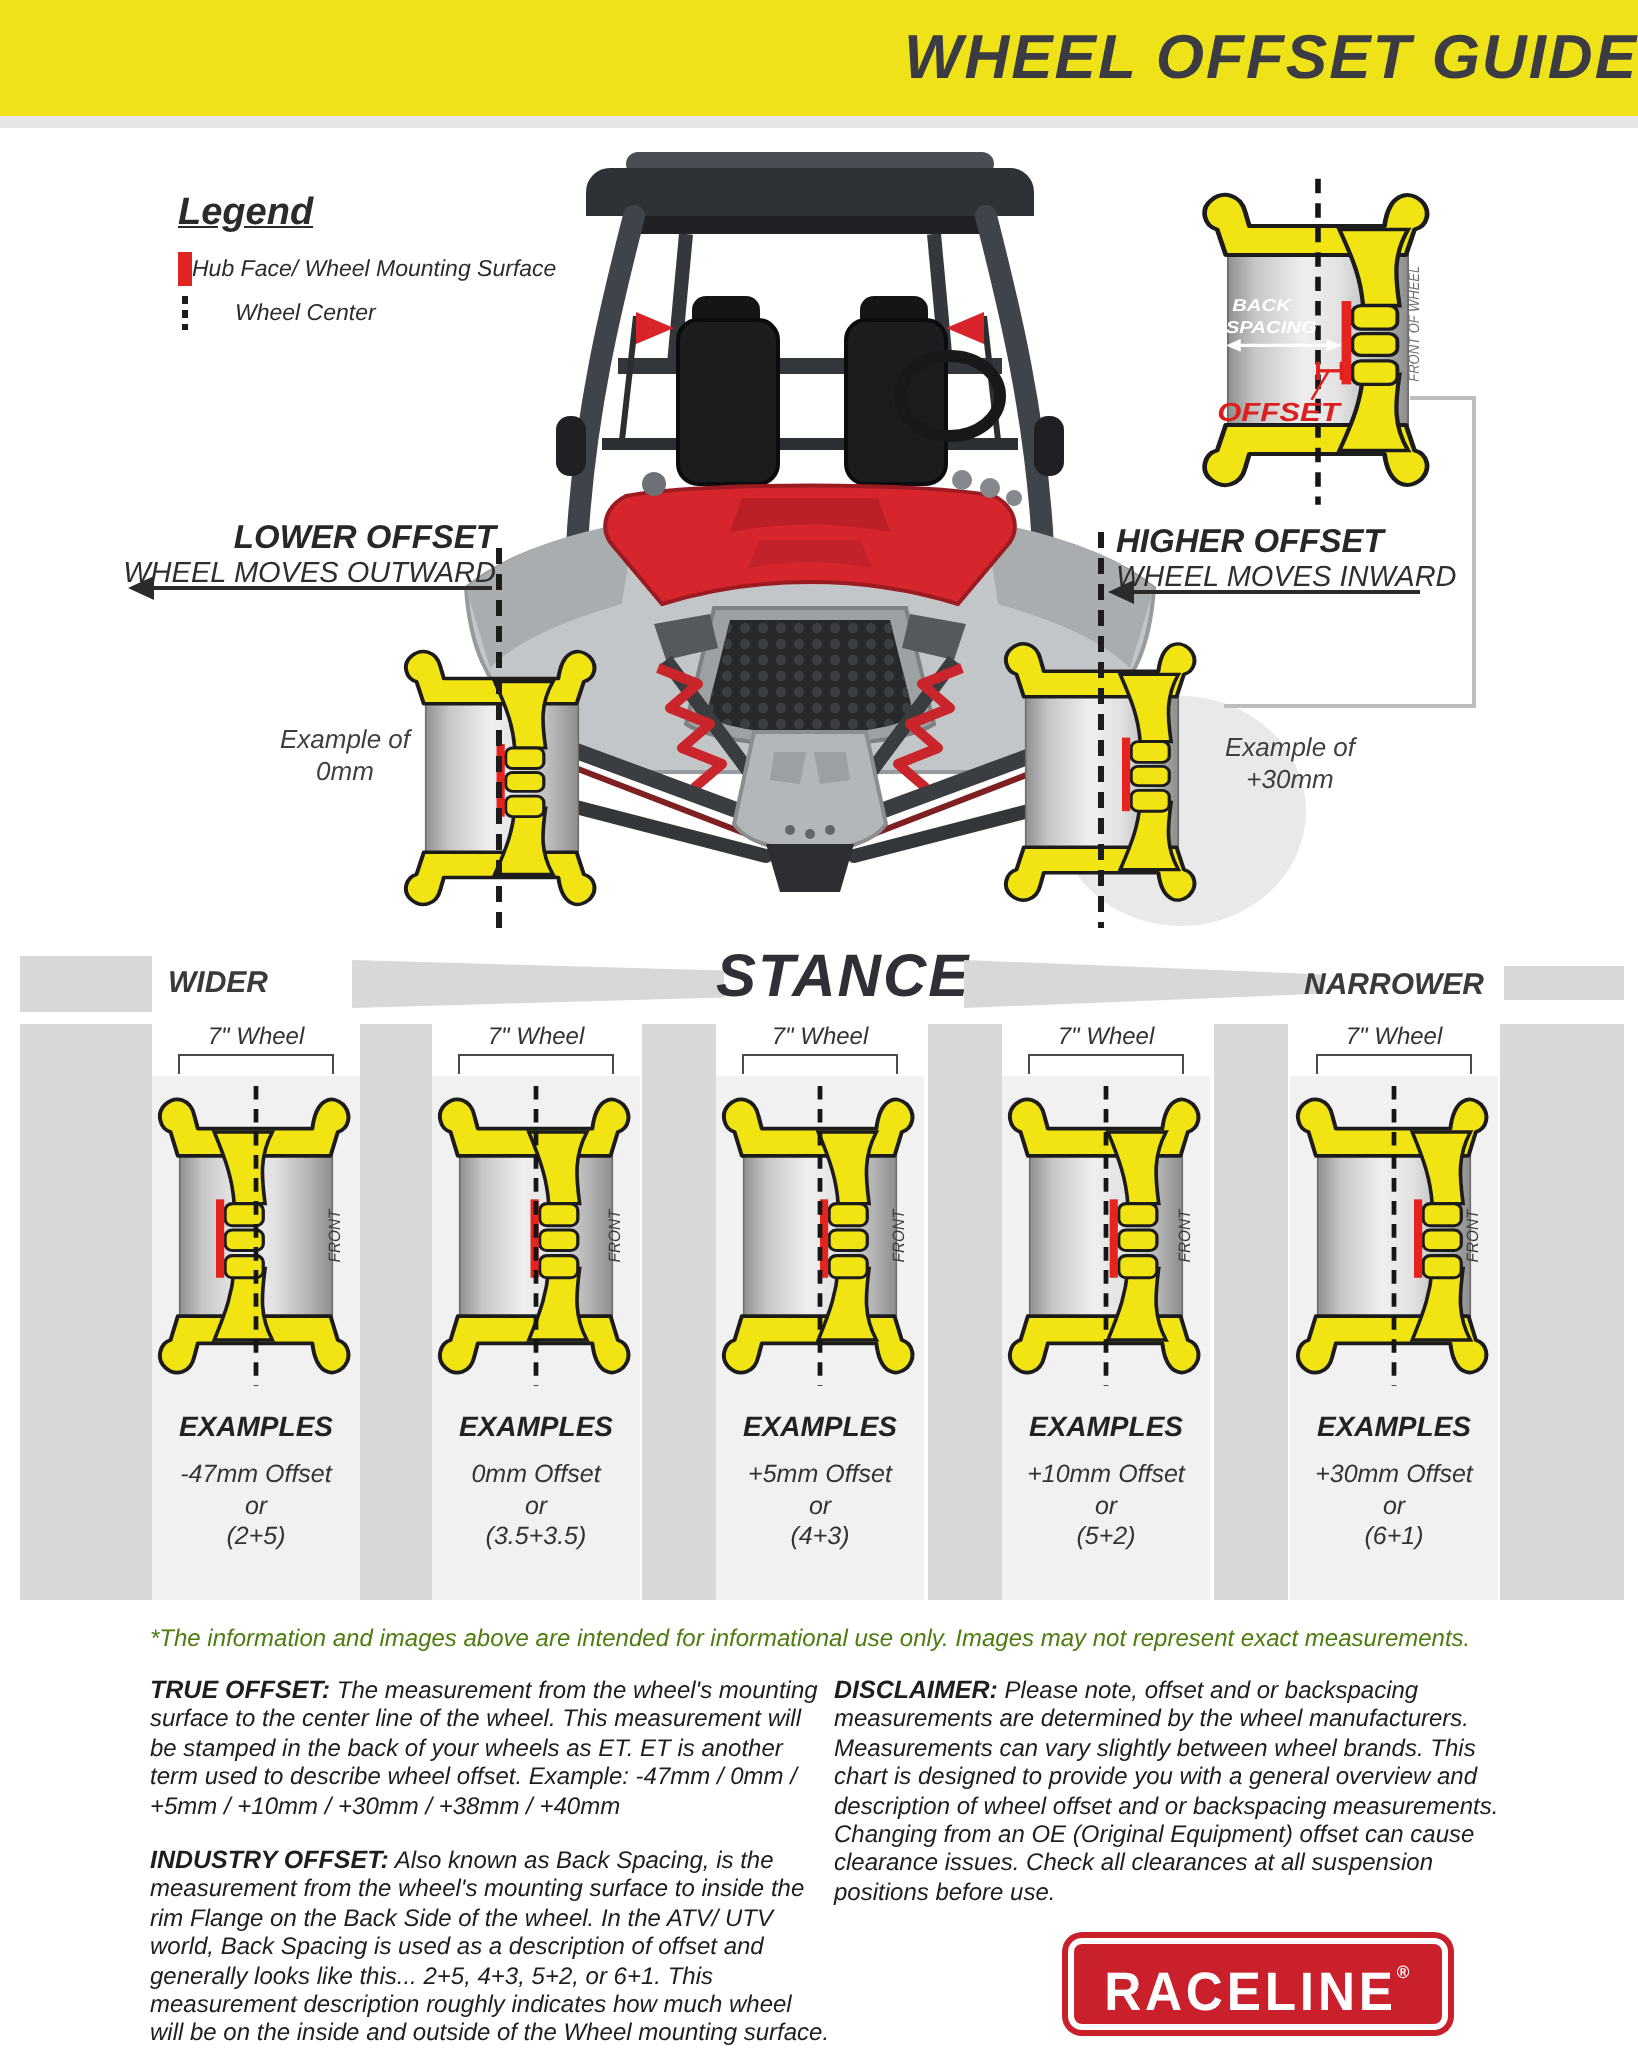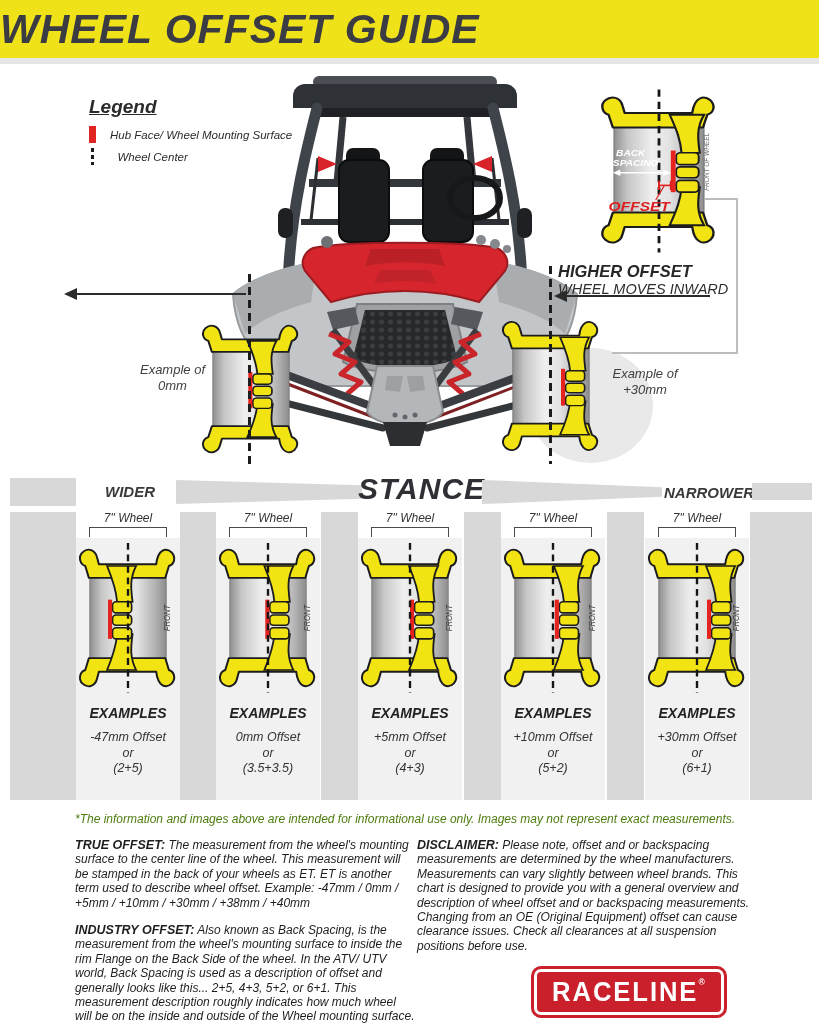--- a/index.html
+++ b/index.html
@@ -1,21 +1,21 @@
 <!DOCTYPE html>
 <html><head>
 <meta charset="utf-8">
 <style>
   html,body{margin:0;padding:0;}
   .page{position:relative;width:819px;height:1024px;background:#ffffff;overflow:hidden;
         font-family:"Liberation Sans",sans-serif;color:#222;}
   .abs{position:absolute;}
   
   .banner{position:absolute;left:0;top:0;width:819px;height:58px;background:#f0e218;}
-  .banner-title{width:100%;text-align:left;font-size:41px;font-weight:bold;font-style:italic;
+  .banner-title{width:100%;text-align:right;font-size:31px;font-weight:bold;font-style:italic;
         letter-spacing:1px;color:#3b3b44;line-height:58px;}
   .banner-strip{position:absolute;left:0;top:58px;width:819px;height:6px;background:#e6e6e6;}
   
   .legend-heading{font-size:19px;font-style:italic;font-weight:600;text-decoration:underline;color:#2b2b2b;}
   .legend-label{font-size:11.5px;font-style:italic;color:#2b2b2b;}
   .swatch-red{width:7px;height:17px;background:#e02421;}
   .vdash{position:absolute;width:3px;background:repeating-linear-gradient(to bottom,#1c1c1c 0 8px,transparent 8px 13px);}
   .vdash-sm{width:2.5px;height:17px;background:repeating-linear-gradient(to bottom,#1c1c1c 0 4px,transparent 4px 7px);}
   
   .arrowL{position:absolute;height:0;border-top:2.5px solid #2b2b2b;}
@@ -24,39 +24,39 @@
   .co-title{font-size:16.5px;font-weight:bold;font-style:italic;color:#272727;line-height:19px;}
   .co-sub{font-size:14.5px;font-style:italic;color:#2e2e2e;line-height:17px;}
   .ex-label{font-size:13px;font-style:italic;color:#3f3f3f;text-align:center;line-height:16px;}
   .thin{position:absolute;background:#bdbdbd;}
   .softcircle{position:absolute;border-radius:50%;background:#e9e9e9;}
   
   .stripe{position:absolute;top:512px;height:288px;background:#d8d8d8;}
   .hdr-block{position:absolute;background:#d8d8d8;}
   .hdr-wedgeL{position:absolute;background:#d8d8d8;clip-path:polygon(0 0,100% 22%,100% 78%,0 100%);}
   .hdr-wedgeR{position:absolute;background:#d8d8d8;clip-path:polygon(0 0,100% 30%,100% 70%,0 100%);}
-  .hdr-side{font-size:15px;font-weight:bold;font-style:italic;color:#3a3a3a;text-align:center;}
+  .hdr-side{font-size:15px;font-weight:bold;font-style:italic;color:#3a3a3a;}
   .hdr-main{font-size:30px;font-weight:bold;font-style:italic;color:#2f2f36;text-align:right;letter-spacing:1px;}
   .column{position:absolute;top:508px;width:104px;height:292px;text-align:center;
         background:linear-gradient(#ffffff 0 30px,#f1f1f1 30px);}
   .wsize{font-size:12px;font-style:italic;color:#333;line-height:14px;padding-top:3px;}
   .bracket{height:9px;width:76px;margin:2px auto 0 auto;border:1.6px solid #4a4a4a;border-bottom:none;}
   .wheel{display:block;margin:0 auto;}
   .examples{font-size:14px;font-weight:bold;font-style:italic;color:#222;margin-top:6px;}
   .offset-lines{font-size:12.5px;font-style:italic;color:#333;line-height:15.5px;margin-top:9px;}
   
   .footnote{position:absolute;left:75px;top:812px;width:672px;font-size:12px;font-style:italic;
         font-weight:500;color:#4d7c0f;}
   .para{font-size:12px;font-style:italic;color:#1e1e1e;line-height:14.4px;margin:0 0 13px 0;}
   .para b{font-size:12.5px;}
   
   .logo{position:absolute;left:531px;top:966px;width:196px;height:52px;background:#c9202b;
         border-radius:10px;padding:0;box-sizing:border-box;display:flex;align-items:center;justify-content:center;}
   .logo-inner{border:3px solid #ffffff;border-radius:7px;width:184px;height:40px;display:flex;
-        align-items:center;justify-content:center;}
+        align-items:flex-end;justify-content:center;}
   .logo-text{color:#fff;font-weight:bold;font-size:27px;letter-spacing:2px;transform:scaleX(0.95);white-space:nowrap;}
   .logo-reg{font-size:9px;vertical-align:top;line-height:10px;}
 </style>
 </head>
 <body>
 
 <svg width="0" height="0" style="position:absolute">
 <defs>
   <linearGradient id="barrelGrad" x1="0" x2="1" y1="0" y2="0">
     <stop offset="0" stop-color="#8f8f8f"></stop>
@@ -89,21 +89,21 @@
 
   <div class="banner">
     <div class="banner-title">WHEEL OFFSET GUIDE</div>
   </div>
   <div class="banner-strip"></div>
 
   <div class="abs" style="left:89px;top:96px;">
     <div class="legend-heading">Legend</div>
     <div style="display:flex;align-items:center;margin-top:8px;">
       <span class="swatch-red"></span>
-      <span class="legend-label" style="margin-left:14px;">Hub Face/ Wheel Mounting Surface</span>
+      <span class="legend-label" style="margin-left:0;">Hub Face/ Wheel Mounting Surface</span>
     </div>
     <div style="display:flex;align-items:center;margin-top:5px;">
       <span class="vdash-sm" style="margin-left:2px;"></span>
       <span class="legend-label" style="margin-left:24px;">Wheel Center</span>
     </div>
   </div>
 
   <svg class="abs" style="left:215px;top:70px;" width="380" height="400" viewBox="0 0 380 400">
     <g>
       <rect x="98" y="6" width="184" height="12" rx="6" fill="#4a4e54"></rect>
@@ -197,20 +197,24 @@
       <line x1="60" y1="112" x2="52" y2="128" stroke="#e01f1f" stroke-width="1.2"></line>
     </g>
     <text x="8" y="140" font-size="14.5" font-weight="bold" font-style="italic" fill="#dc1f1f">OFFSET</text>
     <text transform="rotate(-90 102 86)" x="102" y="86" font-size="7.2" font-style="italic" fill="#6f6f6f" text-anchor="middle">FRONT OF WHEEL</text>
   </svg>
 
   <div class="thin" style="left:705px;top:198px;width:33px;height:1.6px;"></div>
   <div class="thin" style="left:736px;top:198px;width:1.6px;height:155px;"></div>
   <div class="thin" style="left:612px;top:352px;width:126px;height:1.6px;"></div>
 
+  <div class="abs" style="left:58px;top:260px;width:190px;text-align:right;">
+    <div class="co-title">LOWER OFFSET</div>
+    <div class="co-sub">WHEEL MOVES OUTWARD</div>
+  </div>
   <div class="arrowL" style="left:66px;top:293px;width:180px;"></div>
 
   <div class="abs" style="left:558px;top:262px;width:200px;text-align:left;">
     <div class="co-title">HIGHER OFFSET</div>
     <div class="co-sub">WHEEL MOVES INWARD</div>
   </div>
   <div class="arrowL" style="left:556px;top:295px;width:154px;"></div>
 
   <svg class="abs wheel" style="left:201px;top:314px;" width="100" height="150" viewBox="0 0 110 190" preserveAspectRatio="none">
     <use href="#wheelRim"></use>

